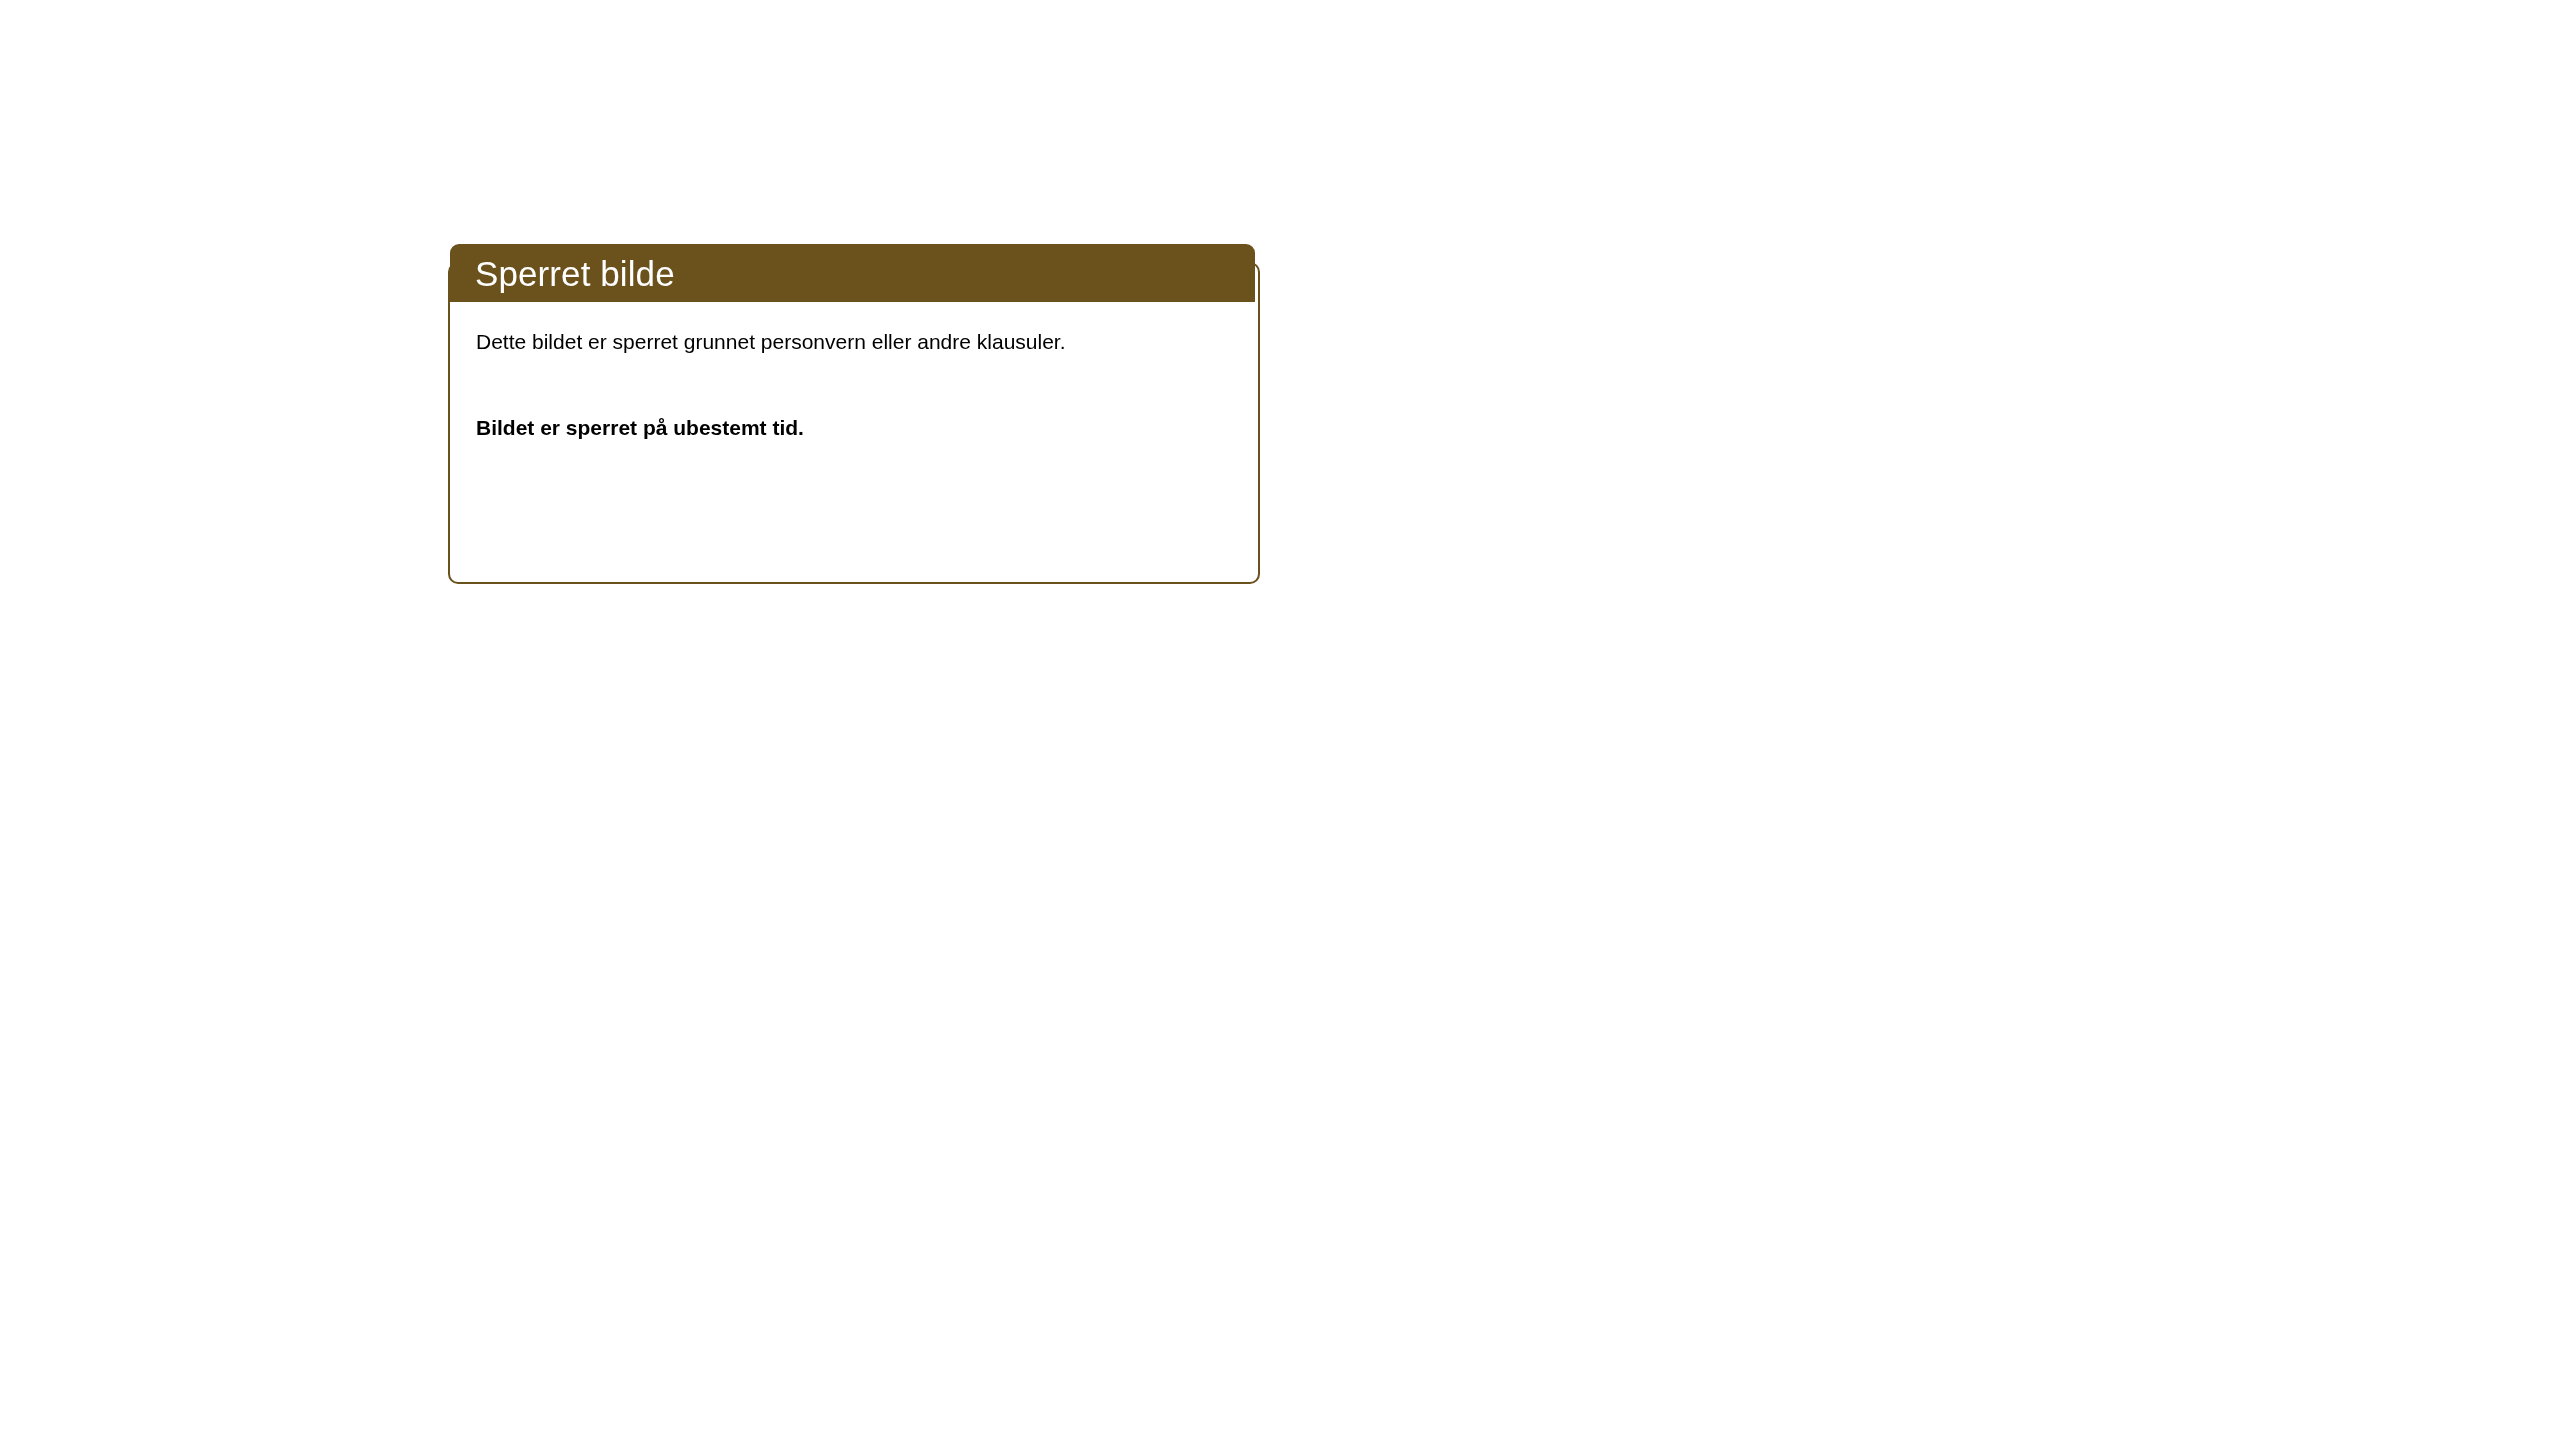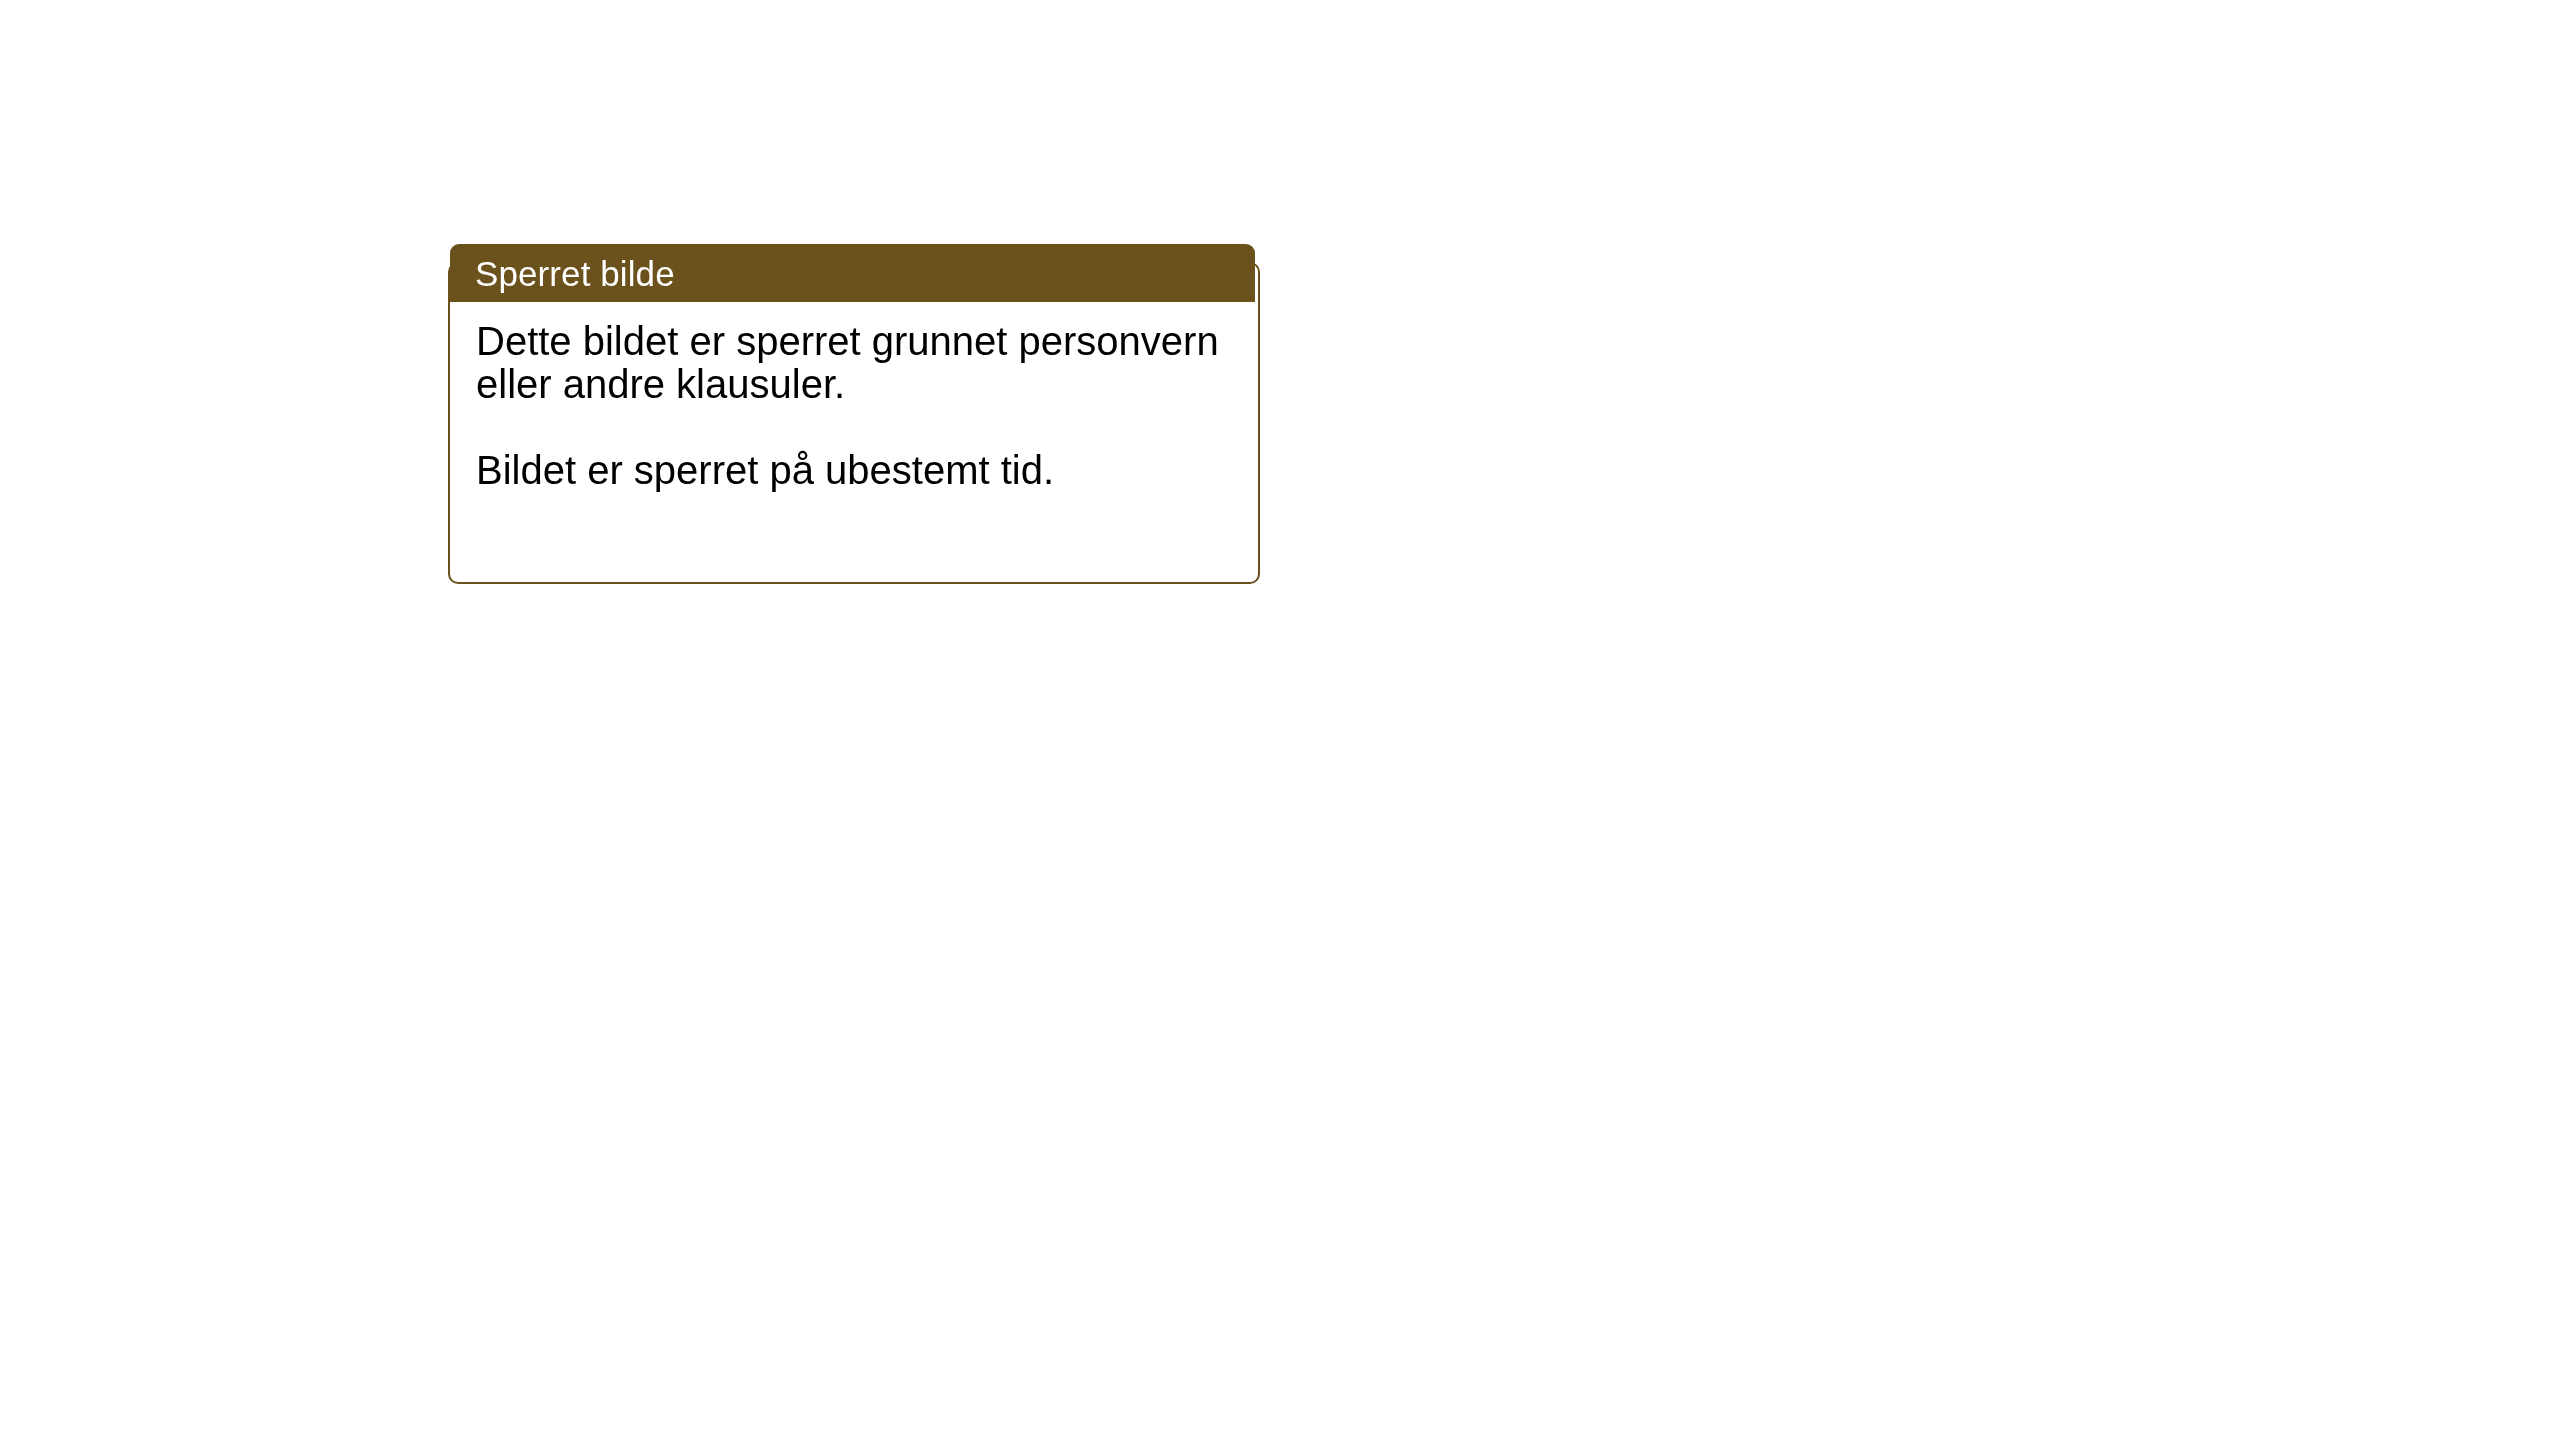--- a/index.html
+++ b/index.html
@@ -86,28 +86,29 @@
     top: 76px;
     right: 2px;
     bottom: 2px;
     padding: 0 26px 0 26px;
     box-sizing: border-box;
     z-index: 1;
   }
 
   .card-paragraph {
     color: #000000;
-    font-size: 40px;
+    font-size: 21px;
     line-height: 43px;
     margin: 0;
     font-weight: 400;
   }
 
   .card-paragraph + .card-paragraph {
     margin-top: 43px;
+    font-weight: bold;
   }
 </style>
 </head>
 <body>
 
 <div id="cards-area">
 
   <section class="notice-card card-left">
     <div class="card-body-box"></div>
     <div class="card-header">

